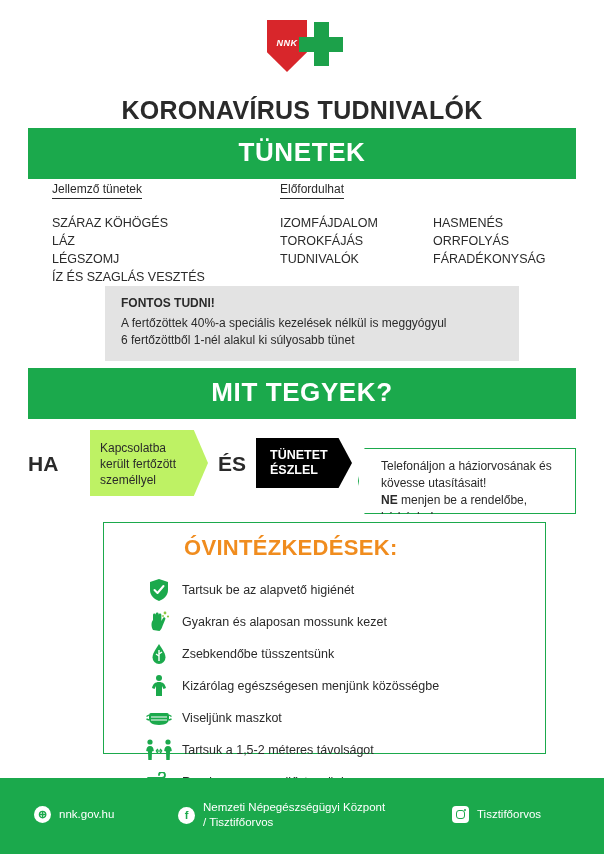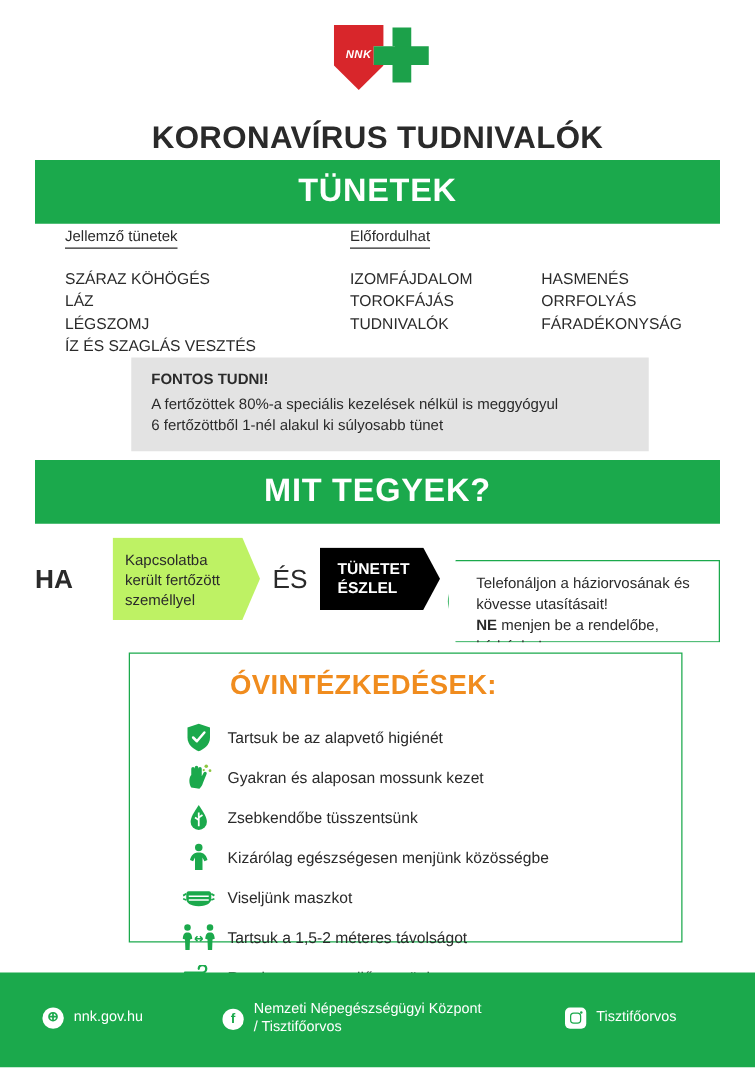--- a/index.html
+++ b/index.html
@@ -95,21 +95,21 @@
   }
   .chip-grey {
     position: absolute; left: 62px; top: 0;
     width: 118px; height: 66px; background: #bef264;
     clip-path: polygon(0 0, 88% 0, 100% 50%, 88% 100%, 0 100%);
     padding: 10px 10px 0 10px;
     font-size: 12px; color: #2a2a2a; line-height: 16px;
   }
   .flow .es {
     position: absolute; left: 190px; top: 22px;
-    font-size: 21px; font-weight: normal; color: #2a2a2a;
+    font-size: 21px; font-weight: bold; color: #2a2a2a;
   }
   .chip-dark {
     position: absolute; left: 228px; top: 8px;
     width: 96px; height: 50px; background: #000000;
     clip-path: polygon(0 0, 86% 0, 100% 50%, 86% 100%, 0 100%);
     display: flex; flex-direction: column; justify-content: center;
     padding-left: 14px;
     color: #fff; font-size: 12.5px; font-weight: bold; line-height: 15px;
   }
   .chip-outline {
@@ -212,21 +212,21 @@
     <div>TUDNIVALÓK</div>
   </div>
   <div class="sym-col" id="sym-col-3">
     <div>HASMENÉS</div>
     <div>ORRFOLYÁS</div>
     <div>FÁRADÉKONYSÁG</div>
   </div>
 
   <div class="infobox">
     <div class="ib-title">FONTOS TUDNI!</div>
-    <div class="ib-line">A fertőzöttek 80%-a speciális kezelések nélkül is meggyógyul</div>
+    <div class="ib-line">A fertőzöttek 40%-a speciális kezelések nélkül is meggyógyul</div>
     <div class="ib-line">6 fertőzöttből 1-nél alakul ki súlyosabb tünet</div>
   </div>
 
   <div class="banner" id="banner-mit">MIT TEGYEK?</div>
 
   <div class="flow">
     <div class="ha">HA</div>
     <div class="chip-grey">Kapcsolatba került fertőzött személlyel</div>
     <div class="es">ÉS</div>
     <div class="chip-dark">

